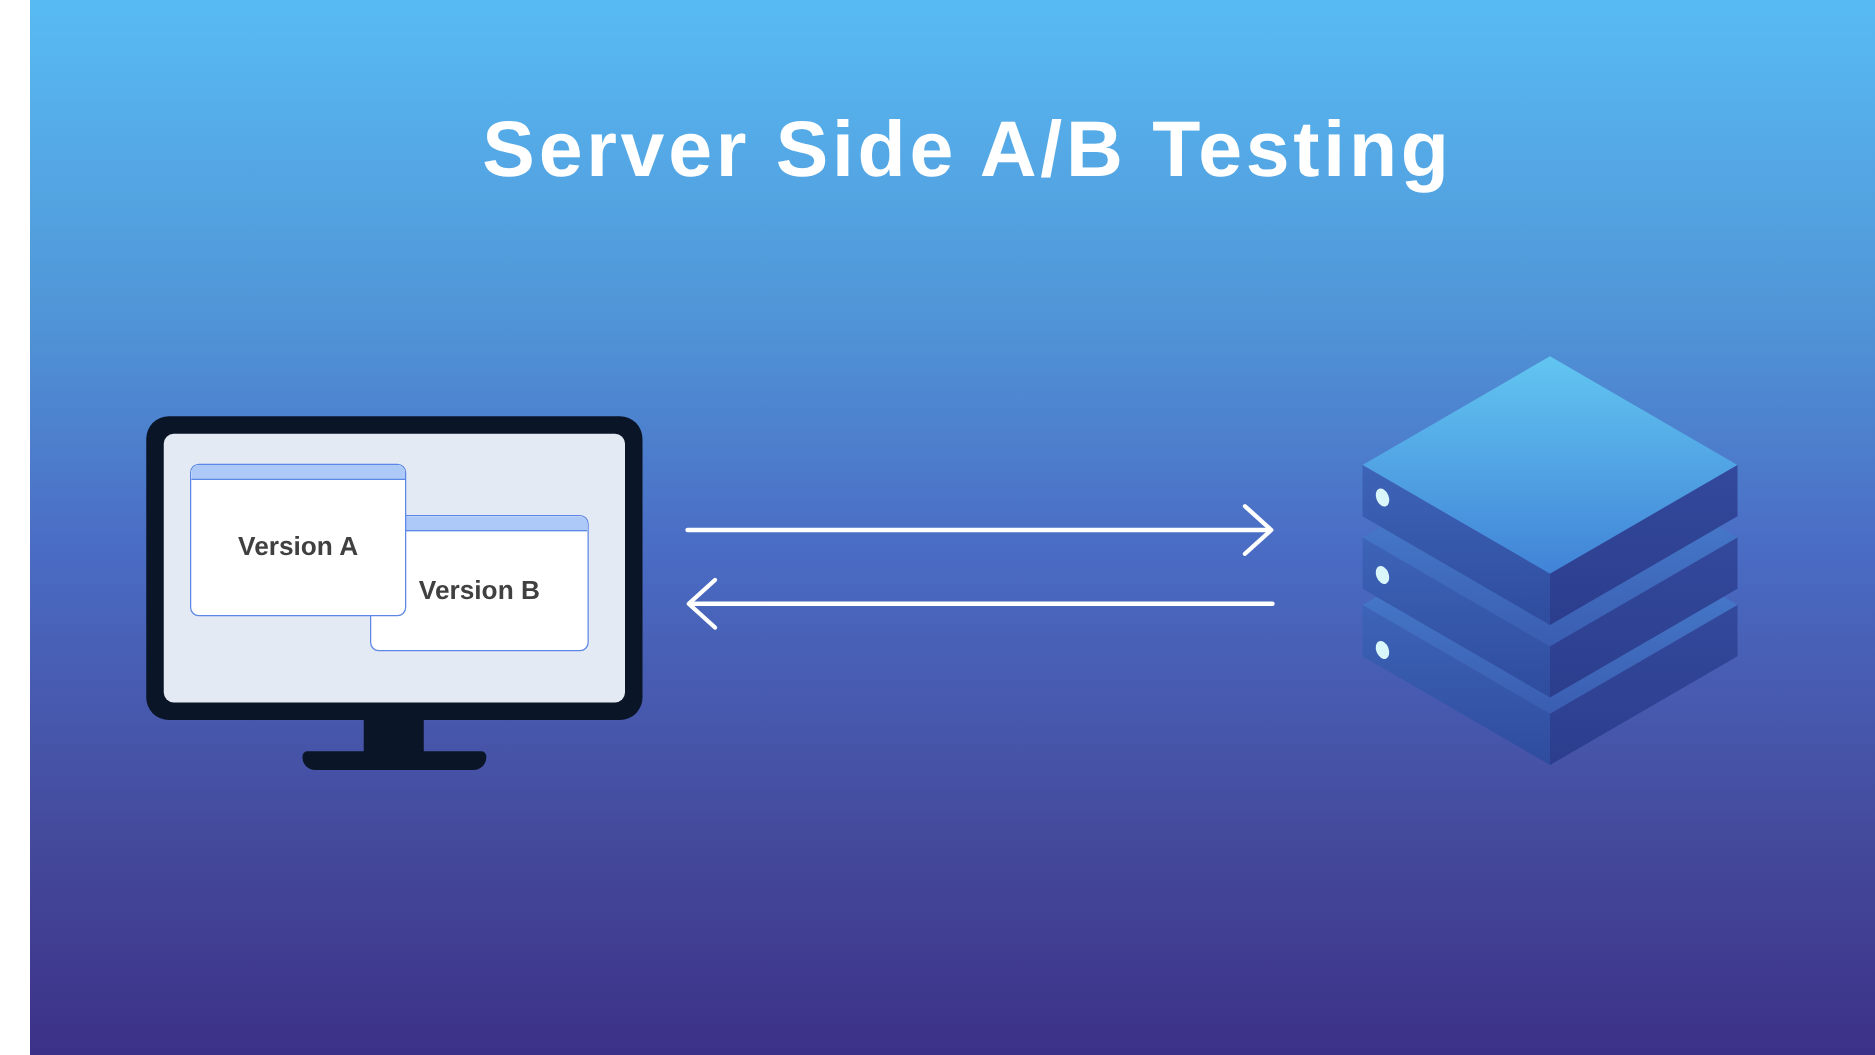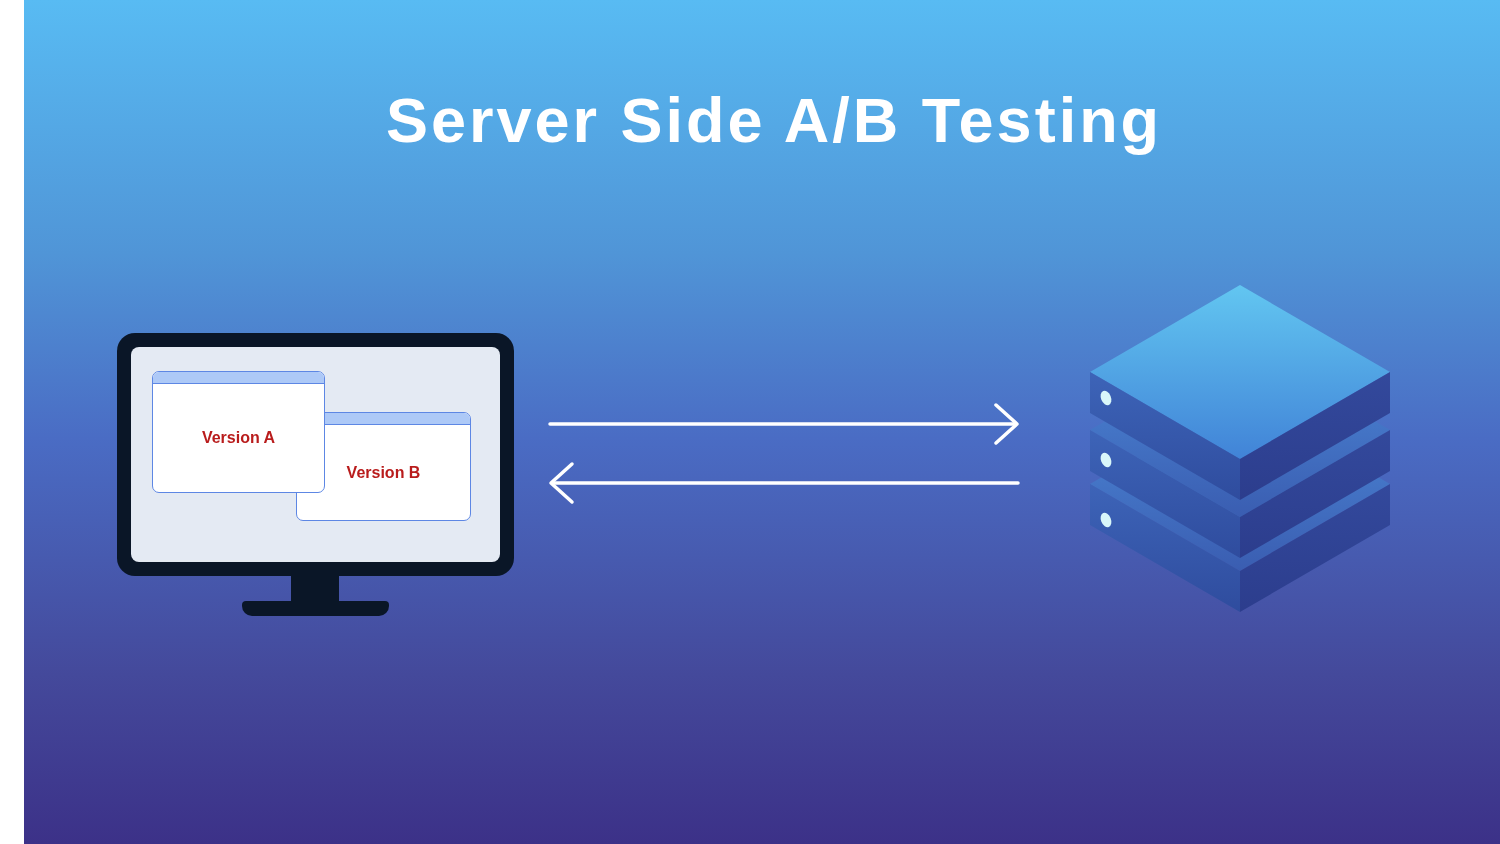--- a/index.html
+++ b/index.html
@@ -74,23 +74,23 @@
     background: #adc9f7;
     border-bottom: 1.5px solid #5d87e4;
   }
   .window-body {
     flex: 1;
     display: flex;
     align-items: center;
     justify-content: center;
   }
   .window-label {
-    font-size: 16px;
+    font-size: 21px;
     font-weight: bold;
-    color: #b91c1c;
+    color: #404040;
   }
 
   
   .arrows { position: absolute; left: 520px; top: 398px; }
 
   
   .server-stack { position: absolute; left: 1063px; top: 282px; }
 </style>
 </head>
 <body>

